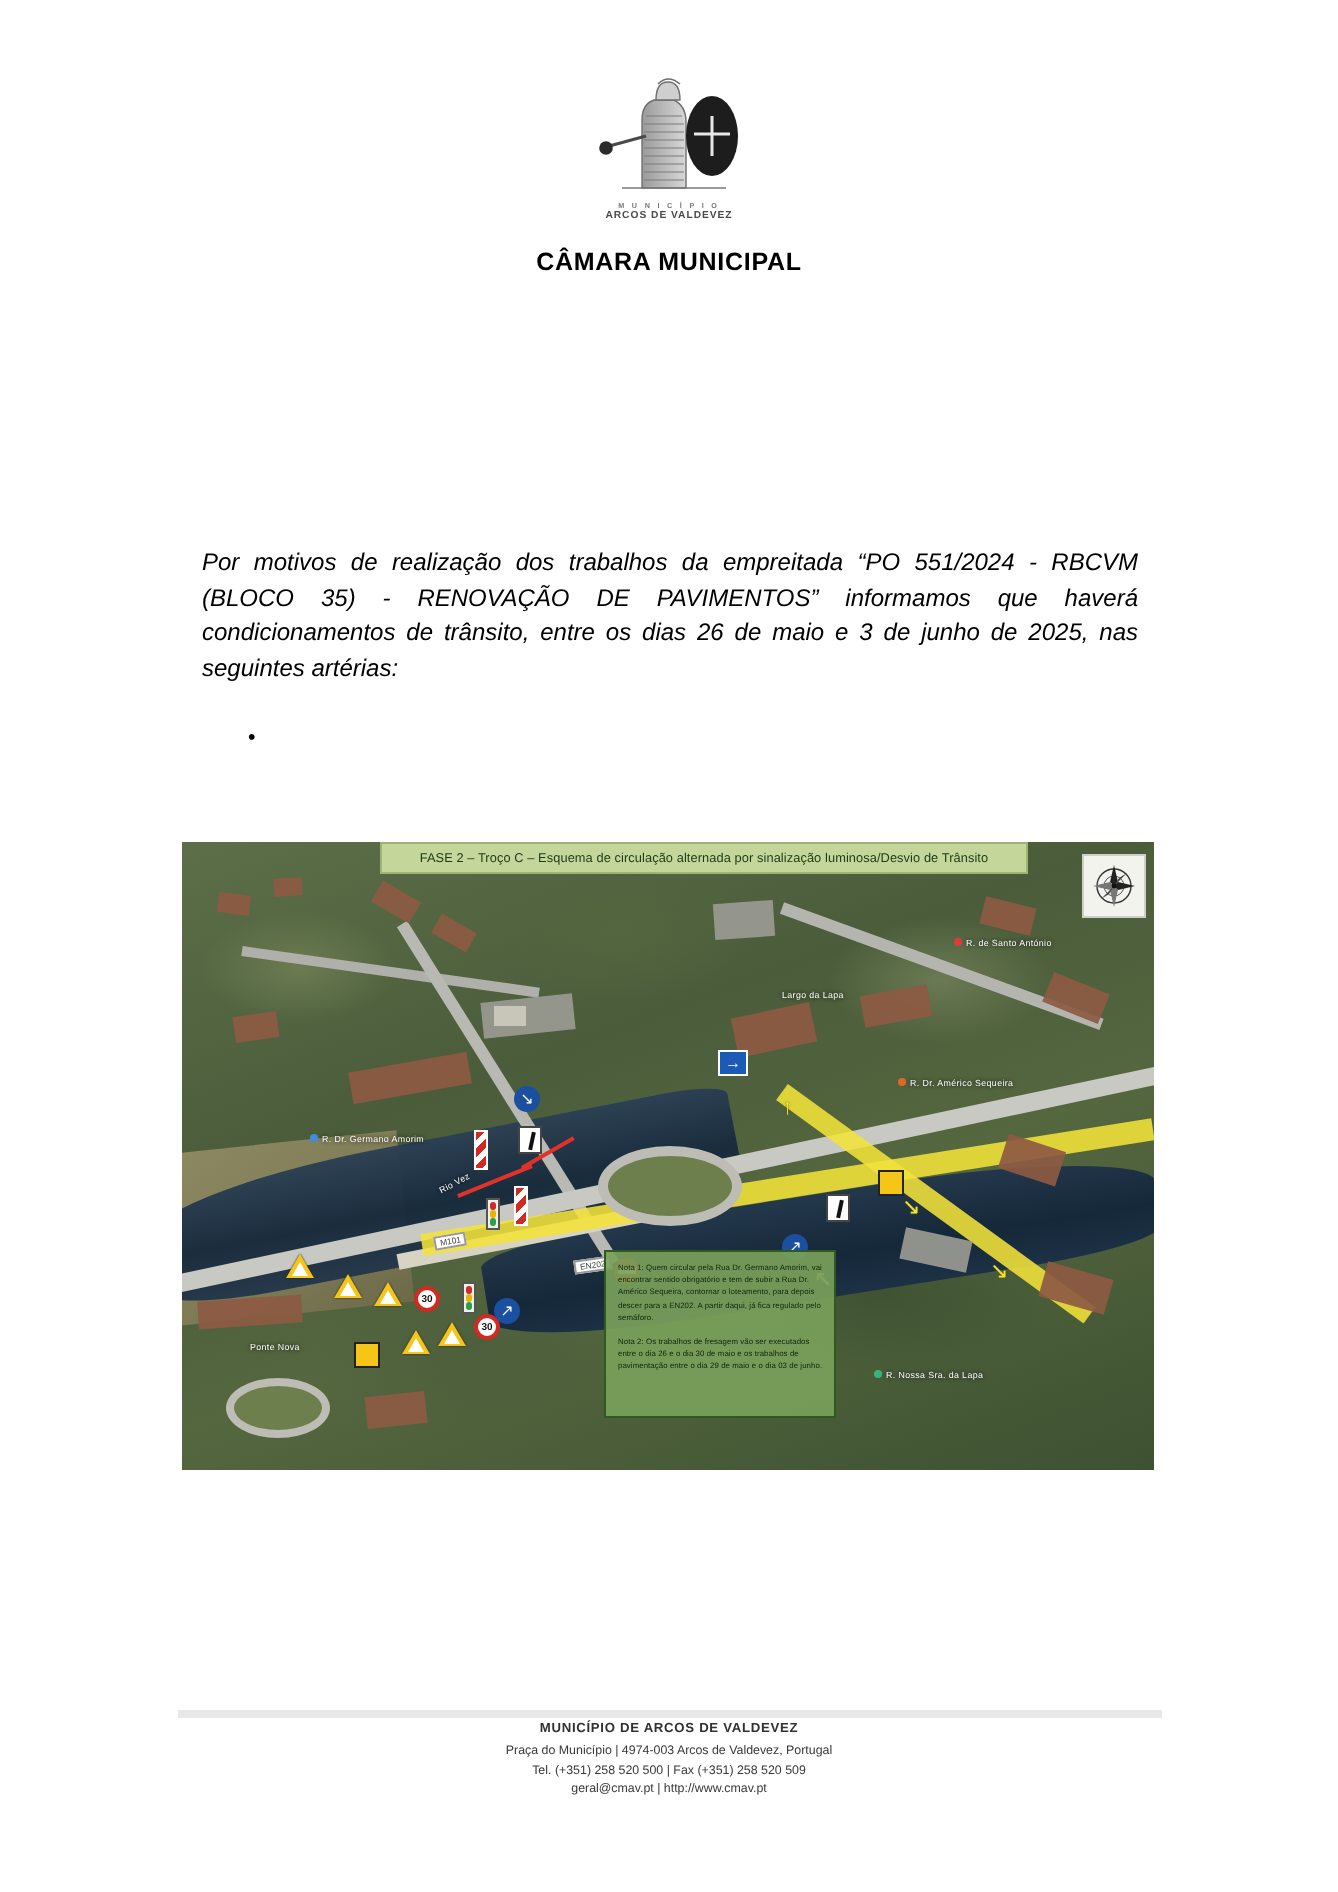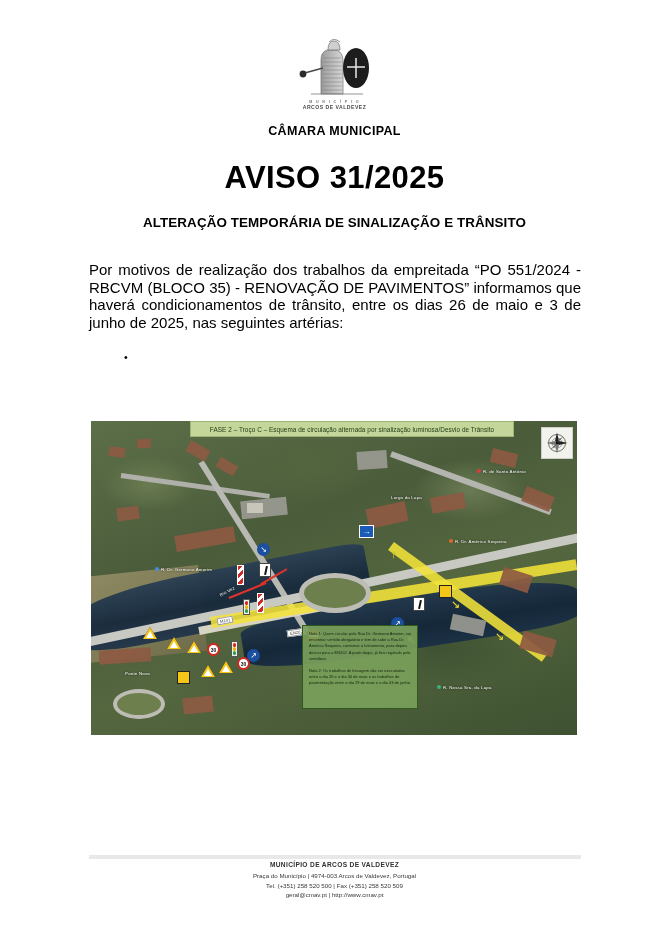--- a/index.html
+++ b/index.html
@@ -94,25 +94,26 @@
   }
 
   
   .body-wrap {
     position: absolute;
     left: 89px;
     top: 261px;
     width: 492px;
   }
   p.para {
-    margin: 0;
-    font-size: 15px;
+    margin: 12px;
+    font-size: 12px;
     line-height: 17.5px;
     text-align: justify;
     text-justify: inter-word;
+    font-style: italic;
   }
   p.para.second {
     margin-top: 19px;
   }
   .bullet-row {
     display: flex;
     margin-top: 18px;
     padding-left: 35px;
   }
   .bullet-dot {
@@ -551,22 +552,20 @@
         <line x1="18" y1="56" x2="70" y2="56" stroke="#7a7a7a" stroke-width="0.8"></line>
       </svg>
     </div>
     <div class="crest-caption">
       <span class="c1">M U N I C Í P I O</span>
       <span class="c2">ARCOS DE VALDEVEZ</span>
     </div>
   </div>
 
   <div class="camara">CÂMARA MUNICIPAL</div>
-  <div class="aviso">AVISO 31/2025</div>
-  <div class="subtitle">ALTERAÇÃO TEMPORÁRIA DE SINALIZAÇÃO E TRÂNSITO</div>
 
   <div class="body-wrap">
     <p class="para">Por motivos de realização dos trabalhos da empreitada “PO 551/2024 - RBCVM (BLOCO 35) - RENOVAÇÃO DE PAVIMENTOS” informamos que haverá condicionamentos de trânsito, entre os dias 26 de maio e 3 de junho de 2025, nas seguintes artérias:</p>
 
     <div class="bullet-row">
       <div class="bullet-dot">•</div>
     </div>
 
   </div>
 

